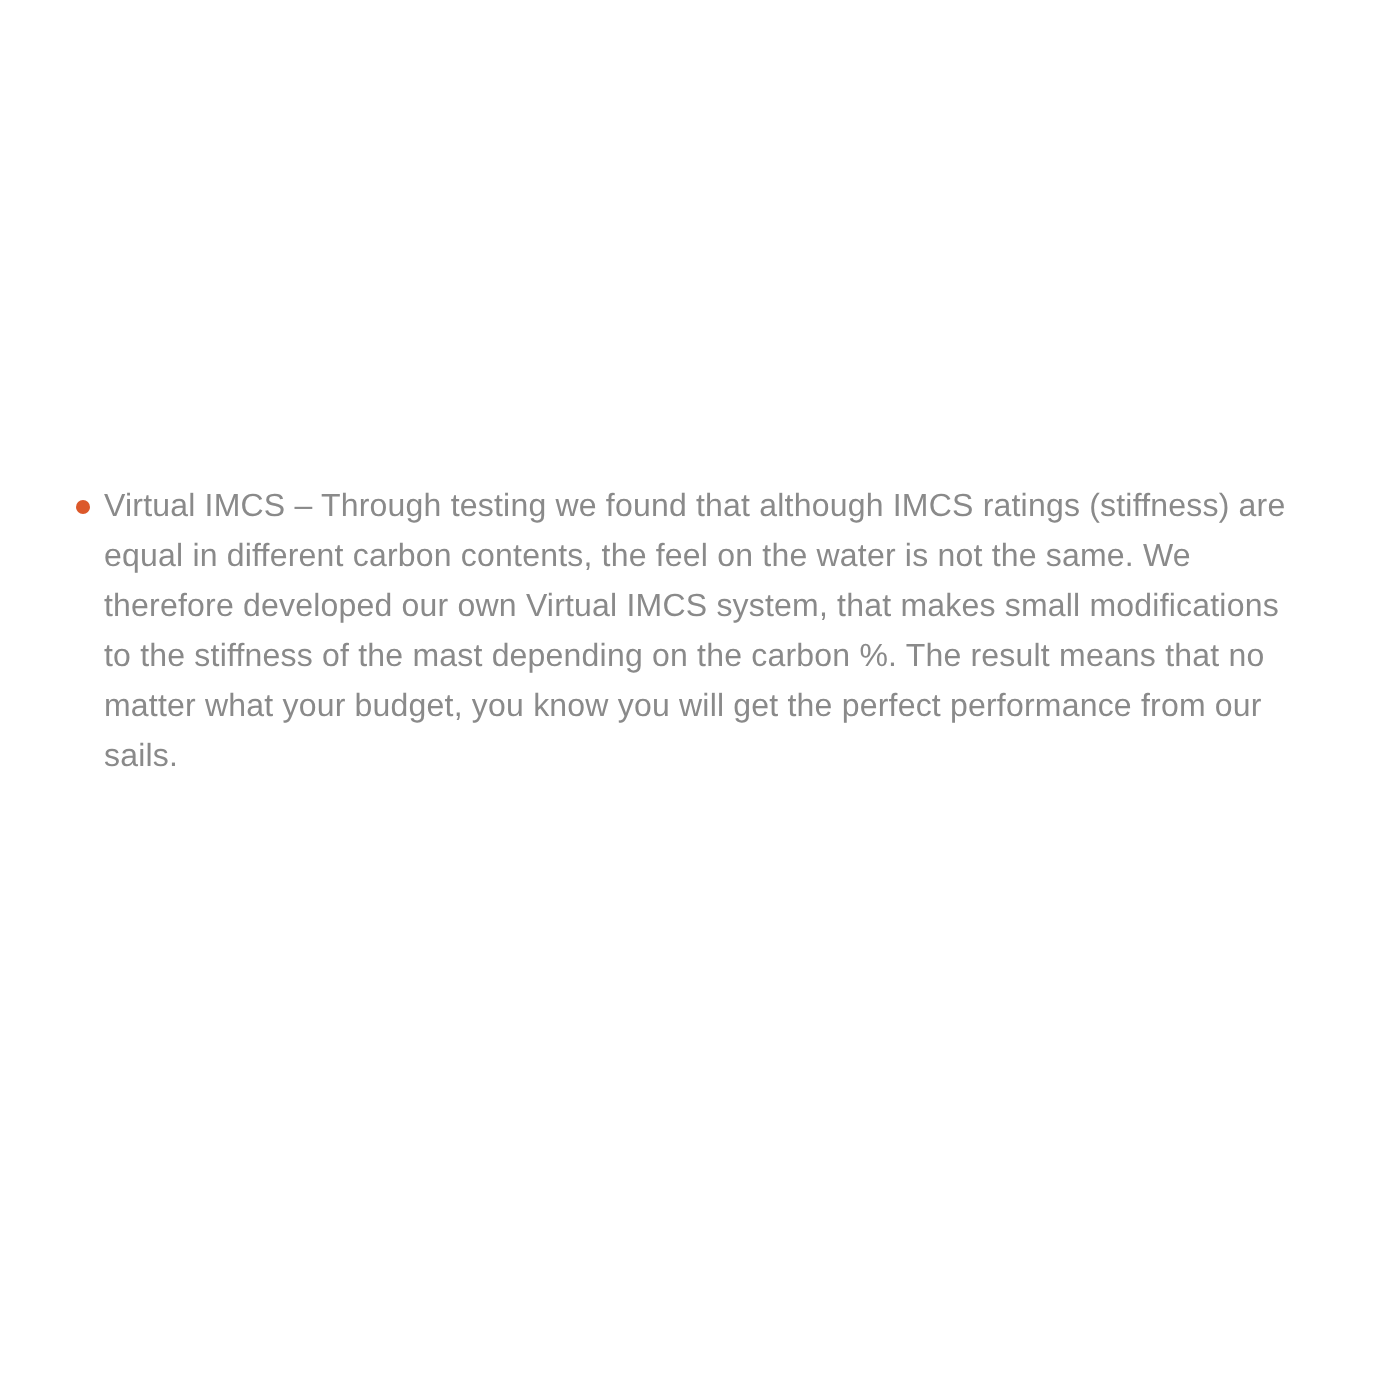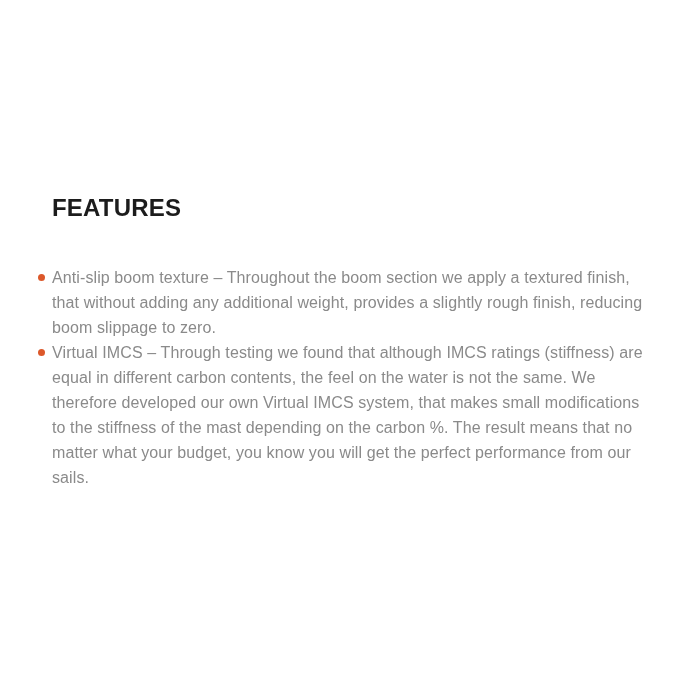--- a/index.html
+++ b/index.html
@@ -50,25 +50,20 @@
     width: 7px;
     height: 7px;
     border-radius: 50%;
     background: #dc582a;
   }
 </style>
 </head>
 <body>
 
 <main class="content">
-  <h2 class="heading">FEATURES</h2>
 
   <ul class="feature-list">
-    <li class="feature-item">
-      <span class="bullet-dot"></span>
-      <span>Anti-slip boom texture – Throughout the boom section we apply a textured finish, that without adding any additional weight, provides a slightly rough finish, reducing boom slippage to zero.</span>
-    </li>
     <li class="feature-item">
       <span class="bullet-dot"></span>
       <span>Virtual IMCS – Through testing we found that although IMCS ratings (stiffness) are equal in different carbon contents, the feel on the water is not the same. We therefore developed our own Virtual IMCS system, that makes small modifications to the stiffness of the mast depending on the carbon %. The result means that no matter what your budget, you know you will get the perfect performance from our sails.</span>
     </li>
   </ul>
 </main>
 
 </body></html>

